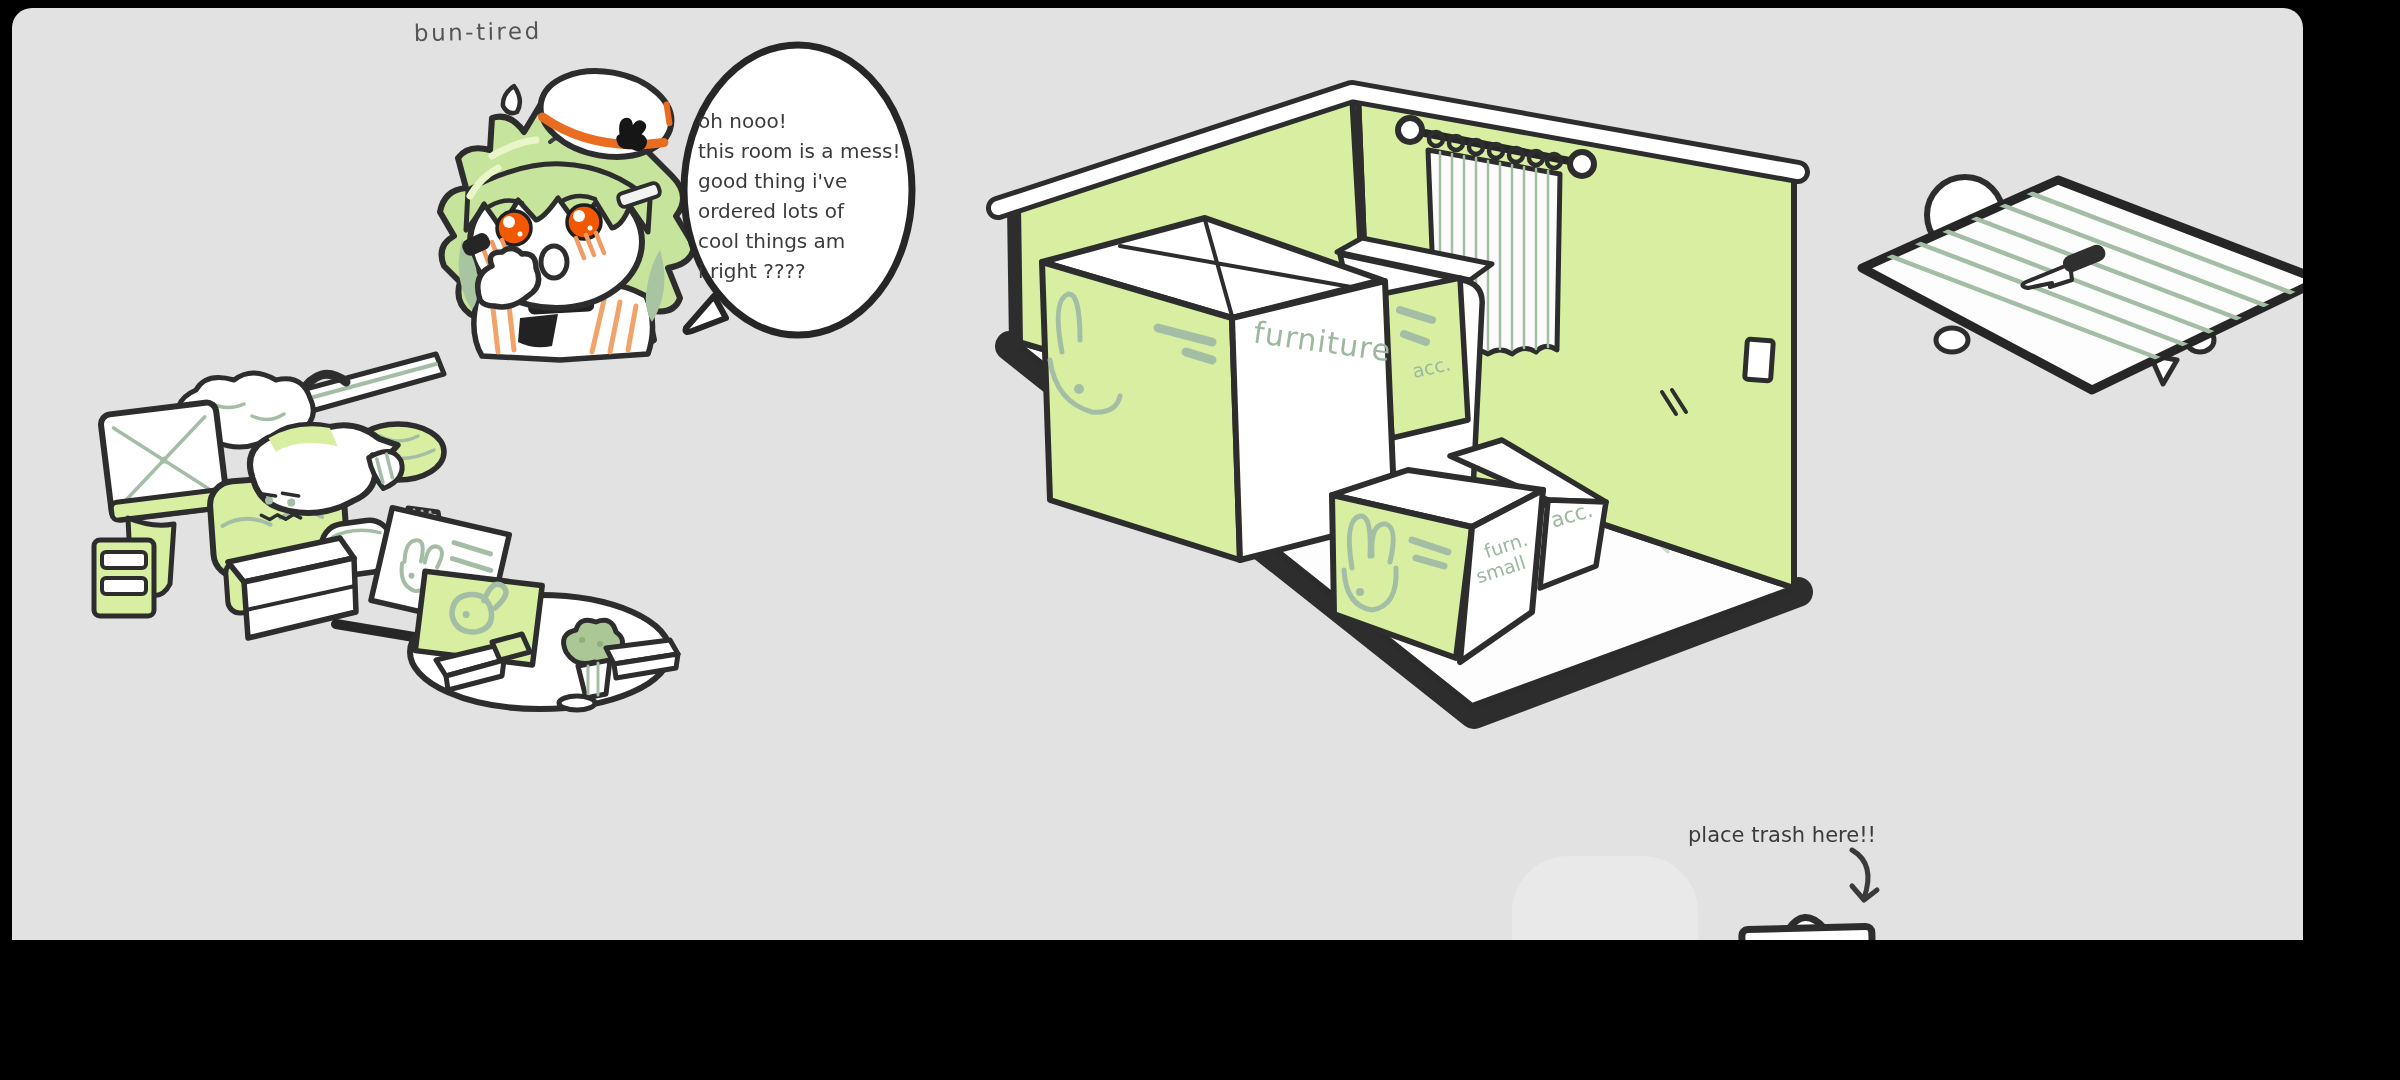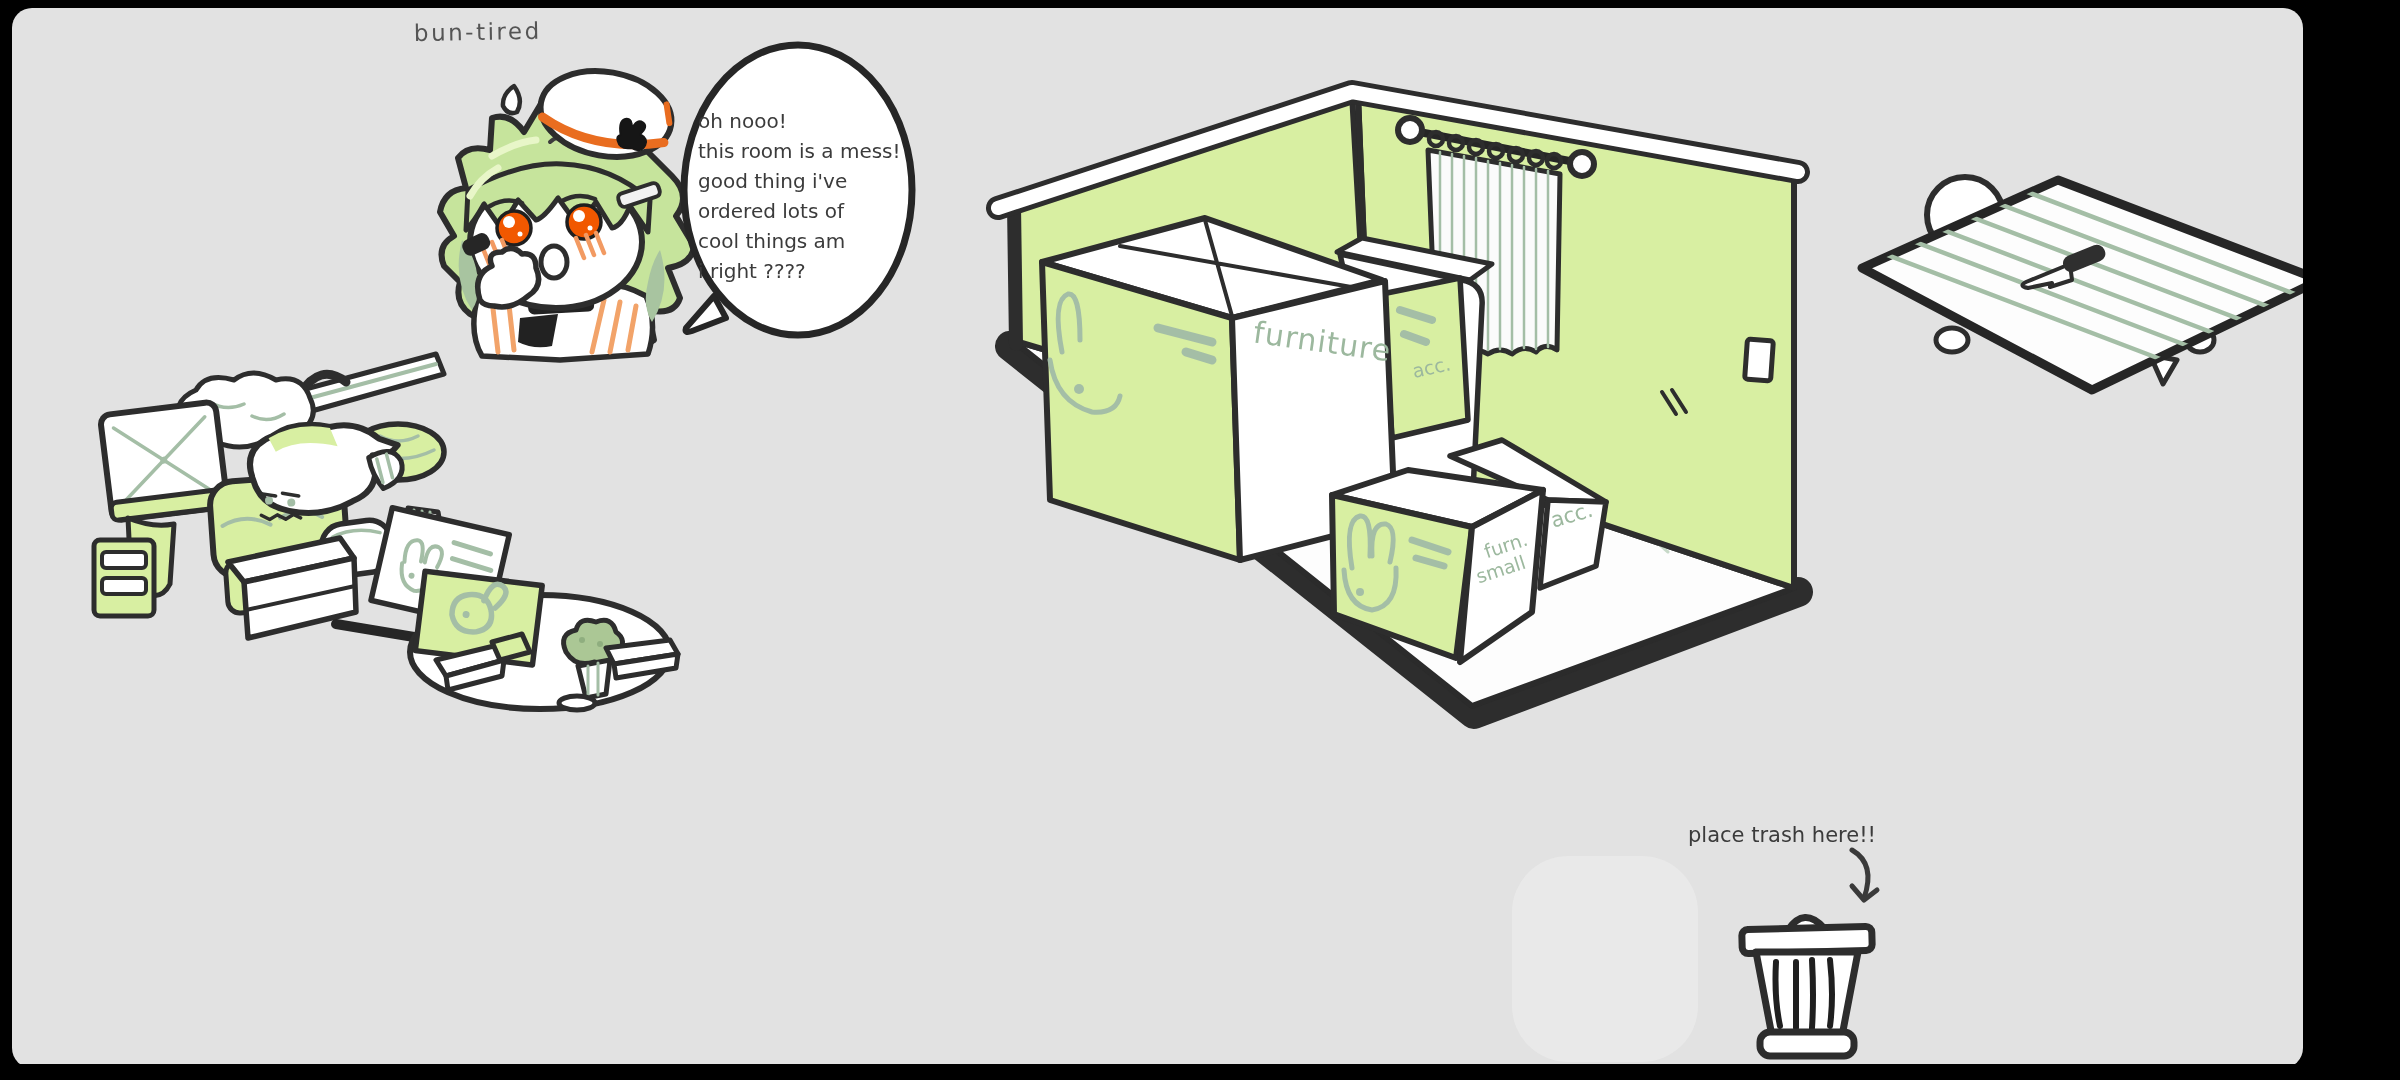--- a/index.html
+++ b/index.html
@@ -1,16 +1,16 @@
 <!DOCTYPE html>
 <html><head>
 <meta charset="utf-8">
 <style>
   html,body{margin:0;padding:0;background:#000;}
-  .stage{width:2400px;height:1064px;position:relative;overflow:hidden;background:#000;}
+  .stage{width:2400px;height:940px;position:relative;overflow:hidden;background:#000;}
   svg{display:block;}
   svg *{stroke-linecap:round;stroke-linejoin:round;}
   .w{fill:#ffffff;stroke:#2d2d2d;}
   .g{fill:#d8efa2;stroke:#2d2d2d;}
   .s{fill:none;stroke:#2d2d2d;}
   .sage{fill:none;stroke:#a4bea6;}
   .sagef{fill:#a4bea6;stroke:none;}
   text{font-family:"DejaVu Sans",sans-serif;}
   .hand{fill:#3b3b3b;}
   .sage-t{fill:#9cb89e;}

